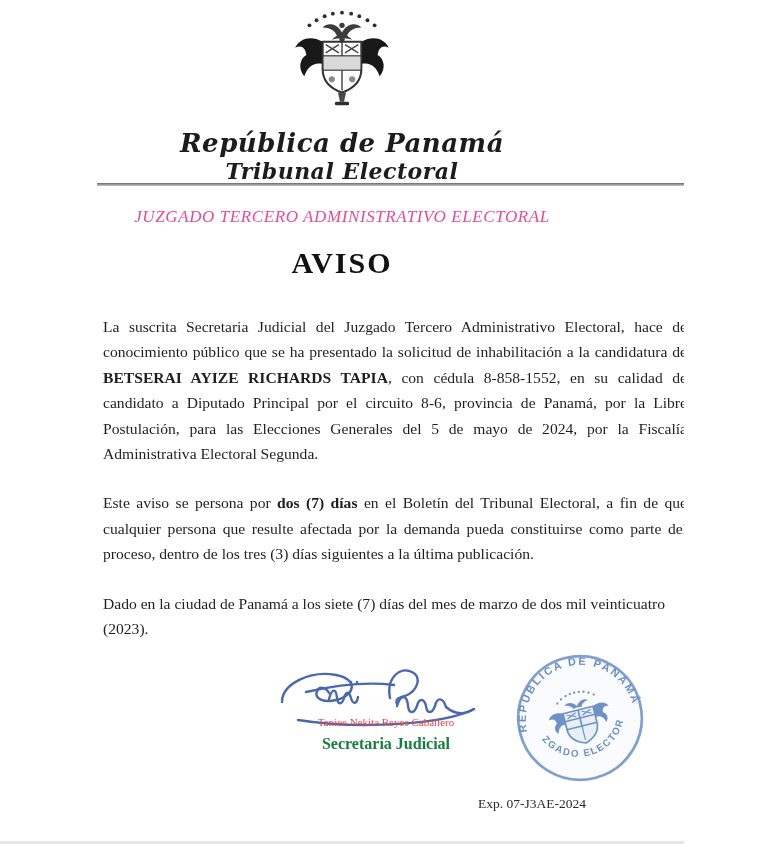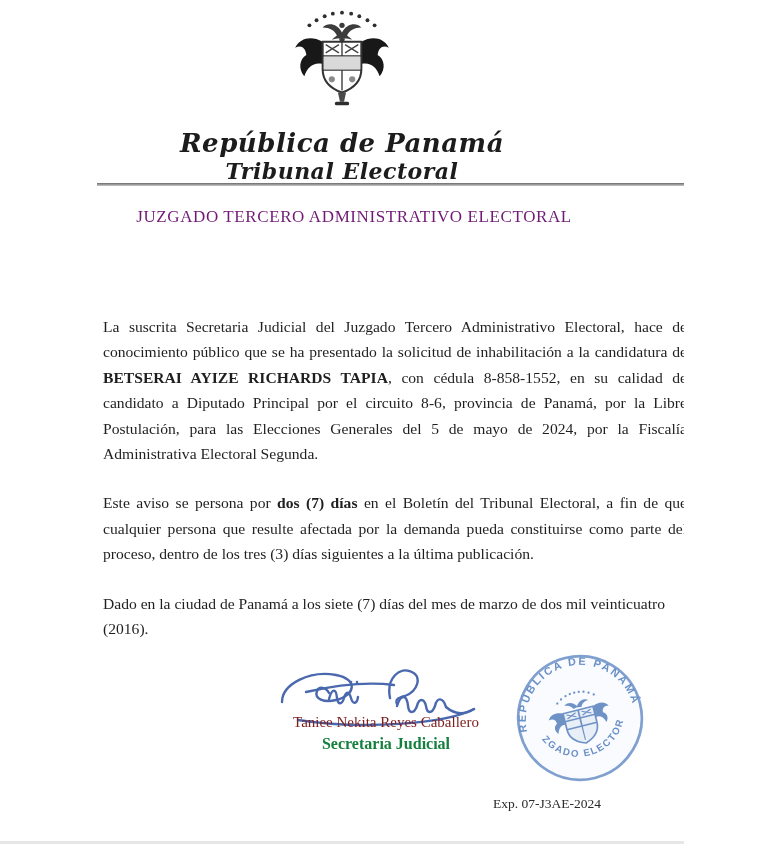--- a/index.html
+++ b/index.html
@@ -17,45 +17,45 @@
   }
   .tribunal{
     font-family:"DejaVu Serif",serif;font-style:italic;font-weight:bold;
     font-size:22px;color:#1c1c1c;letter-spacing:.5px;line-height:26px;margin-top:0px;
   }
   .rule{
     position:absolute;top:183px;left:97px;width:588px;height:3px;
     background:linear-gradient(to bottom,#6a6a6a,#c9c9c9);border:0;
   }
   .court{
-    position:absolute;top:207px;left:12px;width:100%;text-align:center;
-    font-size:17px;letter-spacing:.6px;color:#701a75;
+    position:absolute;top:207px;left:0;width:100%;text-align:center;
+    font-size:17px;letter-spacing:.6px;color:#ec4899;font-style:italic;
   }
   .aviso{
     position:absolute;top:246px;left:0;width:100%;text-align:center;
     font-size:30px;font-weight:bold;letter-spacing:2px;color:#111;
   }
   
   .bodytxt{position:absolute;top:314px;left:103px;width:584px;}
   .bodytxt p{
     margin:0 0 24px 0;font-size:15.6px;line-height:25.4px;
     text-align:justify;color:#1f1f1f;
   }
   .bodytxt p.last{text-align:left;}
   .b{font-weight:bold;}
   
   .sig-scrawl{position:absolute;top:658px;left:266px;width:234px;height:80px;}
   .sig-block{position:absolute;top:712px;left:251px;width:270px;text-align:center;}
-  .sig-name{font-size:15px;color:#7f1d1d;line-height:21px;}
+  .sig-name{font-size:11px;color:#ef4444;line-height:21px;}
   .sig-title{font-size:16px;font-weight:bold;color:#15803d;line-height:21px;}
   
   .seal{position:absolute;top:648px;left:510px;width:140px;height:140px;opacity:.88;}
   
   .exp{
-    position:absolute;top:796px;right:83px;width:220px;text-align:right;
+    position:absolute;top:796px;right:98px;width:220px;text-align:right;
     font-size:13.5px;color:#2a2a2a;
   }
   .scan-edge{position:absolute;bottom:0;left:0;width:100%;height:3px;background:#dcdcdc;opacity:.7;}
 </style>
 </head>
 <body>
 
 <div class="page">
 
   <svg class="coat" viewBox="0 0 110 104" aria-hidden="true">
@@ -93,25 +93,26 @@
     <rect x="48" y="92" width="14" height="3.5" rx="1.5" fill="#2e2e2e"></rect>
   </svg>
 
   <div class="hdr">
     <div class="republic">República de Panamá</div>
     <div class="tribunal">Tribunal Electoral</div>
   </div>
   <div class="rule"></div>
 
   <div class="court">JUZGADO TERCERO ADMINISTRATIVO ELECTORAL</div>
+  <div class="aviso">AVISO</div>
 
   <div class="bodytxt">
     <p><span>La suscrita Secretaria Judicial del Juzgado Tercero Administrativo Electoral, hace de conocimiento público que se ha presentado la solicitud de inhabilitación a la candidatura de </span><span class="b">BETSERAI AYIZE RICHARDS TAPIA</span><span>, con cédula 8-858-1552, en su calidad de candidato a Diputado Principal por el circuito 8-6, provincia de Panamá, por la Libre Postulación, para las Elecciones Generales del 5 de mayo de 2024, por la Fiscalía Administrativa Electoral Segunda.</span></p>
     <p><span>Este aviso se persona por </span><span class="b">dos (7) días</span><span> en el Boletín del Tribunal Electoral, a fin de que cualquier persona que resulte afectada por la demanda pueda constituirse como parte del proceso, dentro de los tres (3) días siguientes a la última publicación.</span></p>
-    <p class="last">Dado en la ciudad de Panamá a los siete (7) días del mes de marzo de dos mil veinticuatro (2016).</p>
+    <p class="last">Dado en la ciudad de Panamá a los siete (7) días del mes de marzo de dos mil veinticuatro (2023).</p>
   </div>
 
   <svg class="sig-scrawl" viewBox="0 0 234 80" aria-hidden="true">
     <g fill="none" stroke="#3b5ca8" stroke-width="2.4" stroke-linecap="round" stroke-linejoin="round" opacity=".92">
       <path d="M16,44 C16,26 44,12 70,17 C92,21 90,37 70,42 C58,45 48,41 51,33 C53,28 60,29 63,35"></path>
       <path d="M63,41 c3,-11 7,-11 8,-1 c1,7 5,7 7,0 c2,-7 5,-7 7,0 c2,7 6,6 7,-1"></path>
       <circle cx="85" cy="24" r="1.3" fill="#3b5ca8" stroke="none"></circle>
       <circle cx="91" cy="24" r="1.3" fill="#3b5ca8" stroke="none"></circle>
       <path d="M40,34 C75,26 105,24 128,27"></path>
       <path d="M124,40 C120,20 134,8 146,14 C156,19 152,33 139,38 C132,40 129,41 131,46"></path>

